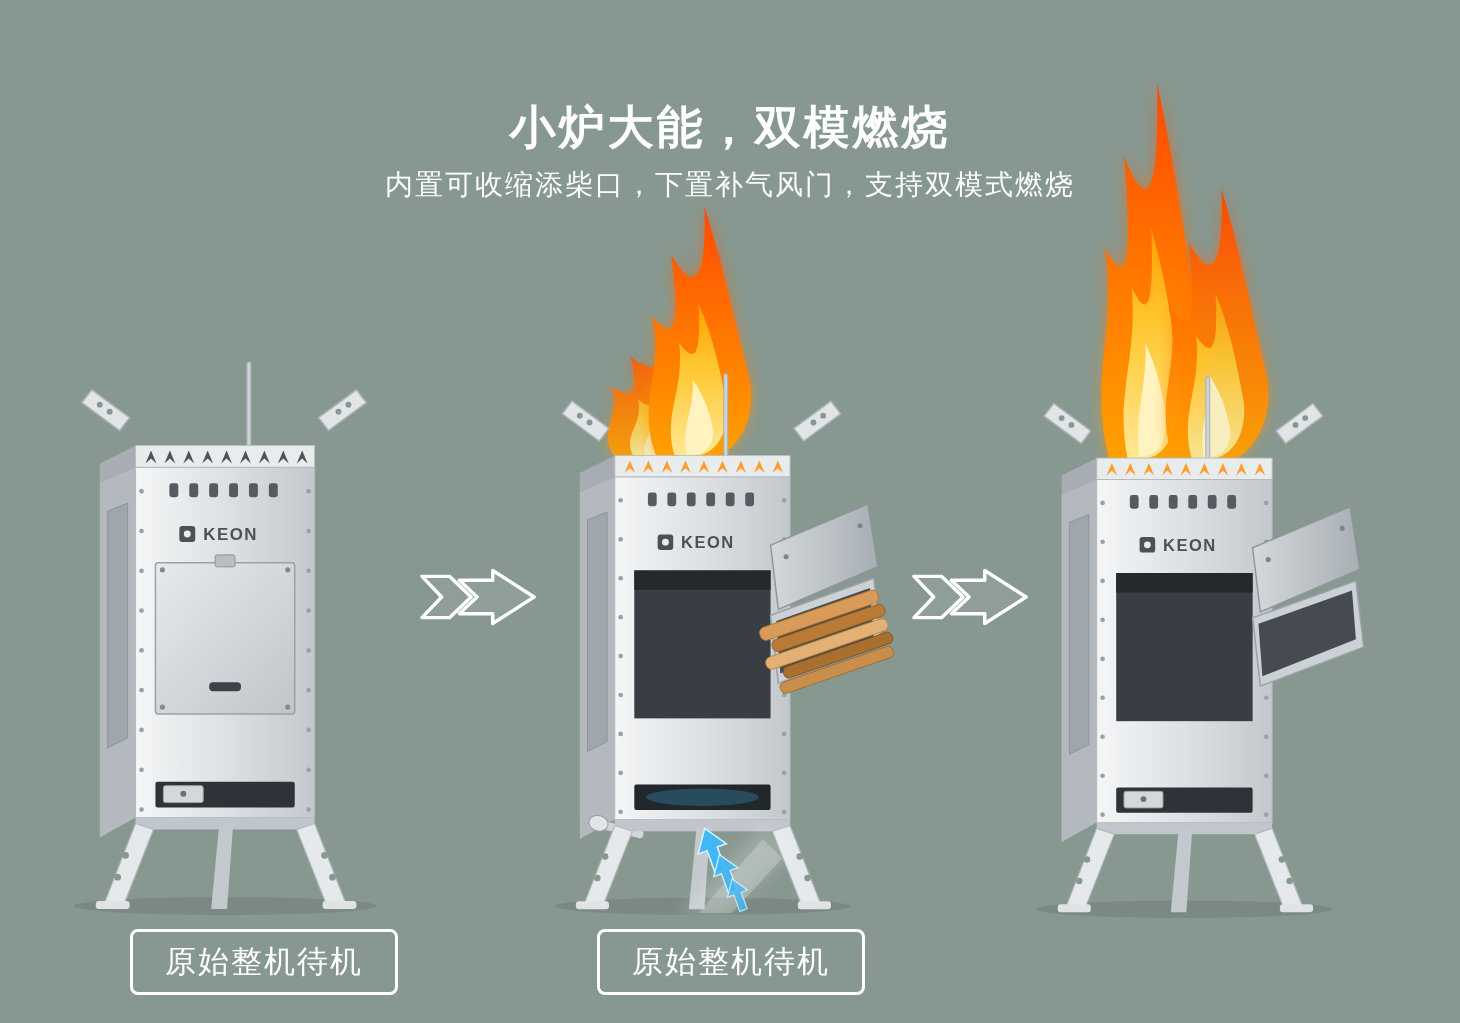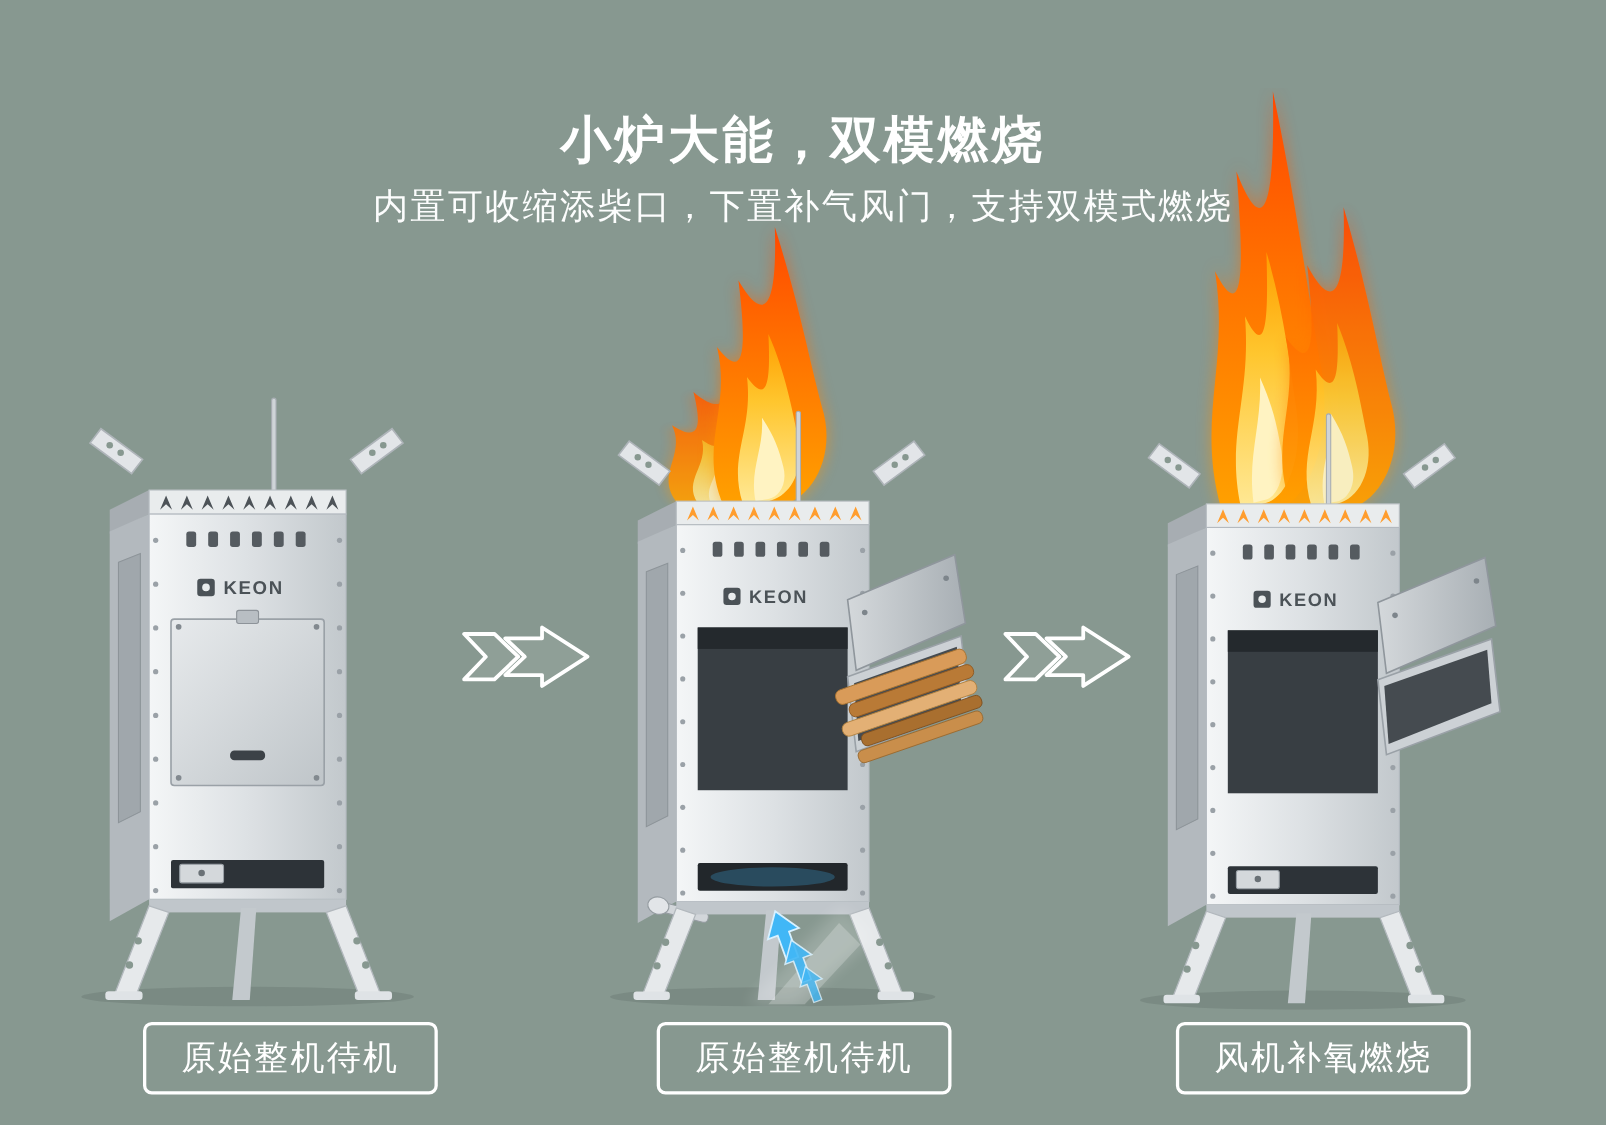--- a/index.html
+++ b/index.html
@@ -8,21 +8,21 @@
     position:relative;width:1460px;height:1023px;margin:0 auto;
     background:#879890;overflow:hidden;
     font-family:"Liberation Sans","DejaVu Sans",sans-serif;
   }
   .title{
     position:absolute;top:84px;left:0;width:100%;text-align:center;
     font-size:46px;font-weight:700;color:#ffffff;letter-spacing:3px;margin-top:13px;
   }
   .subtitle{
     position:absolute;top:166px;left:0;width:100%;text-align:center;
-    font-size:32px;font-weight:400;color:#fcfdfd;letter-spacing:2px;
+    font-size:28px;font-weight:400;color:#fcfdfd;letter-spacing:2px;
   }
   .stove-art{position:absolute}
   .art-0{left:52px;top:358px;width:378px;height:557px}
   .art-1{left:518px;top:185px;width:400px;height:730px}
   .art-2{left:980px;top:80px;width:440px;height:838px}
   .stove-art svg{display:block}
   .flow-arrow{position:absolute;width:118px;height:62px}
   .arrow-1{left:420px;top:566px}
   .arrow-2{left:912px;top:566px}
   .caption{
@@ -449,15 +449,14 @@
   </div>
   <div class="flow-arrow arrow-2">
     <svg viewBox="0 0 120 62" width="100%" height="100%">
       <polygon points="2,10 30,10 52,31 30,52 2,52 22,31" fill="rgba(255,255,255,0.07)" stroke="#ffffff" stroke-width="3.5" stroke-linejoin="round"></polygon>
       <polygon points="40,14 74,14 74,4 116,31 74,58 74,48 40,48 58,31" fill="rgba(255,255,255,0.07)" stroke="#ffffff" stroke-width="3.5" stroke-linejoin="round"></polygon>
     </svg>
   </div>
 
   <div class="caption cap-0">原始整机待机</div>
   <div class="caption cap-1">原始整机待机</div>
-  <div class="caption cap-2">风机补氧燃烧</div>
 
 </div>
 
 </body></html>

